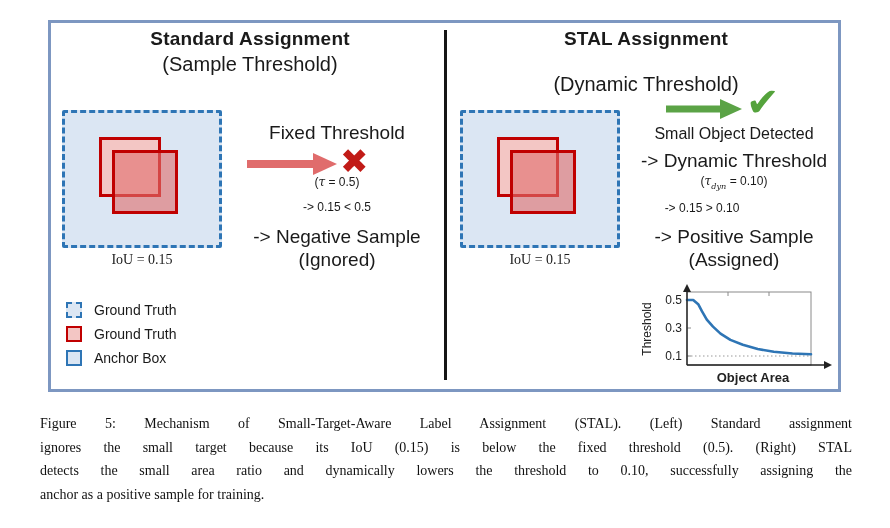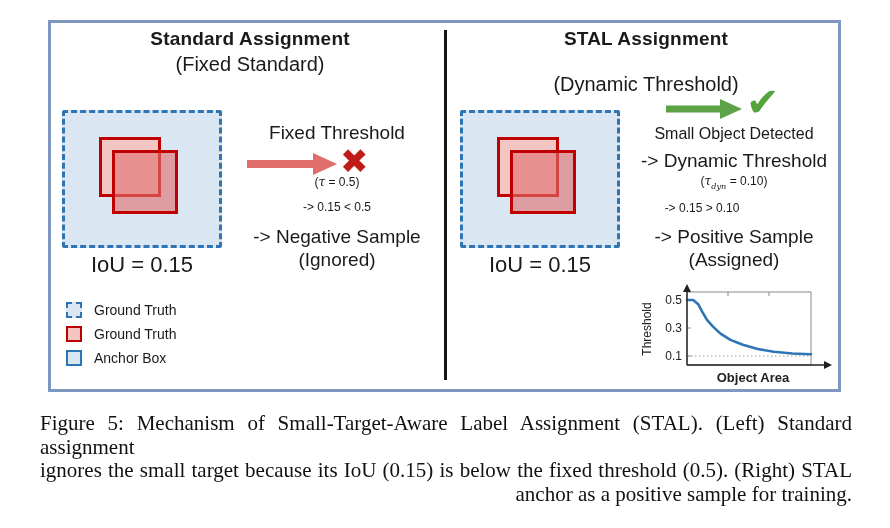--- a/index.html
+++ b/index.html
@@ -18,21 +18,21 @@
   .panel-sub{font-size:20px;}
 
   
   .anchor-box{width:160px;height:138px;box-sizing:border-box;
               border:3px dashed var(--anchor_border,#2e75b5);
               background:var(--anchor_fill,#dbe6f3);border-radius:2px;}
   .gt-box{box-sizing:border-box;border:3px solid var(--gt_border,#c00000);}
   .gt-back{background:var(--gt_fill,#f3c6c4);}
   .gt-front{background:rgba(224,112,110,0.62);}
 
-  .iou-label{font-size:22px;width:160px;}
+  .iou-label{font-size:14px;width:160px;font-family:Liberation Serif, serif;}
 
   
   .ann{font-size:19px;line-height:22px;}
   .ann-big{font-size:12px;}
   .tau{font-style:italic;font-family:"DejaVu Serif",serif;}
   .tau-sub{font-style:italic;font-family:"DejaVu Serif",serif;font-size:0.68em;vertical-align:-4px;}
 
   .cross-glyph{font-family:"DejaVu Sans",sans-serif;font-size:34px;font-weight:bold;
                color:var(--red_cross,#c11b17);line-height:34px;}
   .check-glyph{font-family:"DejaVu Sans",sans-serif;font-size:40px;font-weight:bold;
@@ -46,34 +46,34 @@
   .swatch-blue{border:2.5px solid var(--anchor_border,#2e75b5);background:var(--anchor_fill,#dbe6f3);}
   .legend-label{font-size:14px;}
 
   
   .chart-tick{font-family:"Liberation Sans",sans-serif;font-size:12px;fill:#222;}
   .chart-axis-label{font-family:"Liberation Sans",sans-serif;font-size:12px;fill:#222;}
   .chart-xlabel{font-family:"Liberation Sans",sans-serif;font-size:13px;font-weight:600;fill:#222;}
 
   
   .caption{left:40px;top:412px;width:812px;font-family:"Liberation Serif",serif;
-           font-size:21px;line-height:23.5px;color:#111;}
+           font-size:14px;line-height:23.5px;color:#111;}
   .cap-line{text-align:justify;text-align-last:justify;}
-  .cap-line-last{text-align:right;}
+  .cap-line-last{text-align:left;}
 </style>
 </head>
 <body>
 
 <div id="root">
 
   <div class="abs fig-frame"></div>
   <div class="abs divider"></div>
 
   <div class="abs ctr panel-title" style="left:60px;top:28px;width:380px;">Standard Assignment</div>
-  <div class="abs ctr panel-sub" style="left:60px;top:53px;width:380px;">(Fixed Standard)</div>
+  <div class="abs ctr panel-sub" style="left:60px;top:53px;width:380px;">(Sample Threshold)</div>
 
   <div class="abs anchor-box" style="left:62px;top:110px;"></div>
   <div class="abs gt-box gt-back" style="left:99px;top:137px;width:62px;height:60px;"></div>
   <div class="abs gt-box gt-front" style="left:112px;top:150px;width:66px;height:64px;"></div>
   <div class="abs ctr iou-label" style="left:62px;top:252px;">IoU = 0.15</div>
 
   <div class="abs ctr ann" style="left:238px;top:122px;width:198px;">Fixed Threshold</div>
 
   <svg class="abs" style="left:245px;top:150px;" width="94" height="28">
     <line x1="2" y1="14" x2="70" y2="14" stroke="#e06c6c" stroke-width="8"></line>
@@ -143,16 +143,17 @@
     <polygon points="45,9 53,9 49,1" fill="#222"></polygon>
     <line x1="49" y1="82" x2="188" y2="82" stroke="#222" stroke-width="1.4"></line>
     <polygon points="186,78 186,86 194,82" fill="#222"></polygon>
 
     <text class="chart-xlabel" x="115" y="99" text-anchor="middle">Object Area</text>
   </svg>
 
   <div class="abs caption">
     <div class="cap-line">Figure 5: Mechanism of Small-Target-Aware Label Assignment (STAL). (Left) Standard assignment</div>
     <div class="cap-line">ignores the small target because its IoU (0.15) is below the fixed threshold (0.5). (Right) STAL</div>
+    <div class="cap-line">detects the small area ratio and dynamically lowers the threshold to 0.10, successfully assigning the</div>
     <div class="cap-line-last">anchor as a positive sample for training.</div>
   </div>
 
 </div>
 
 </body></html>

